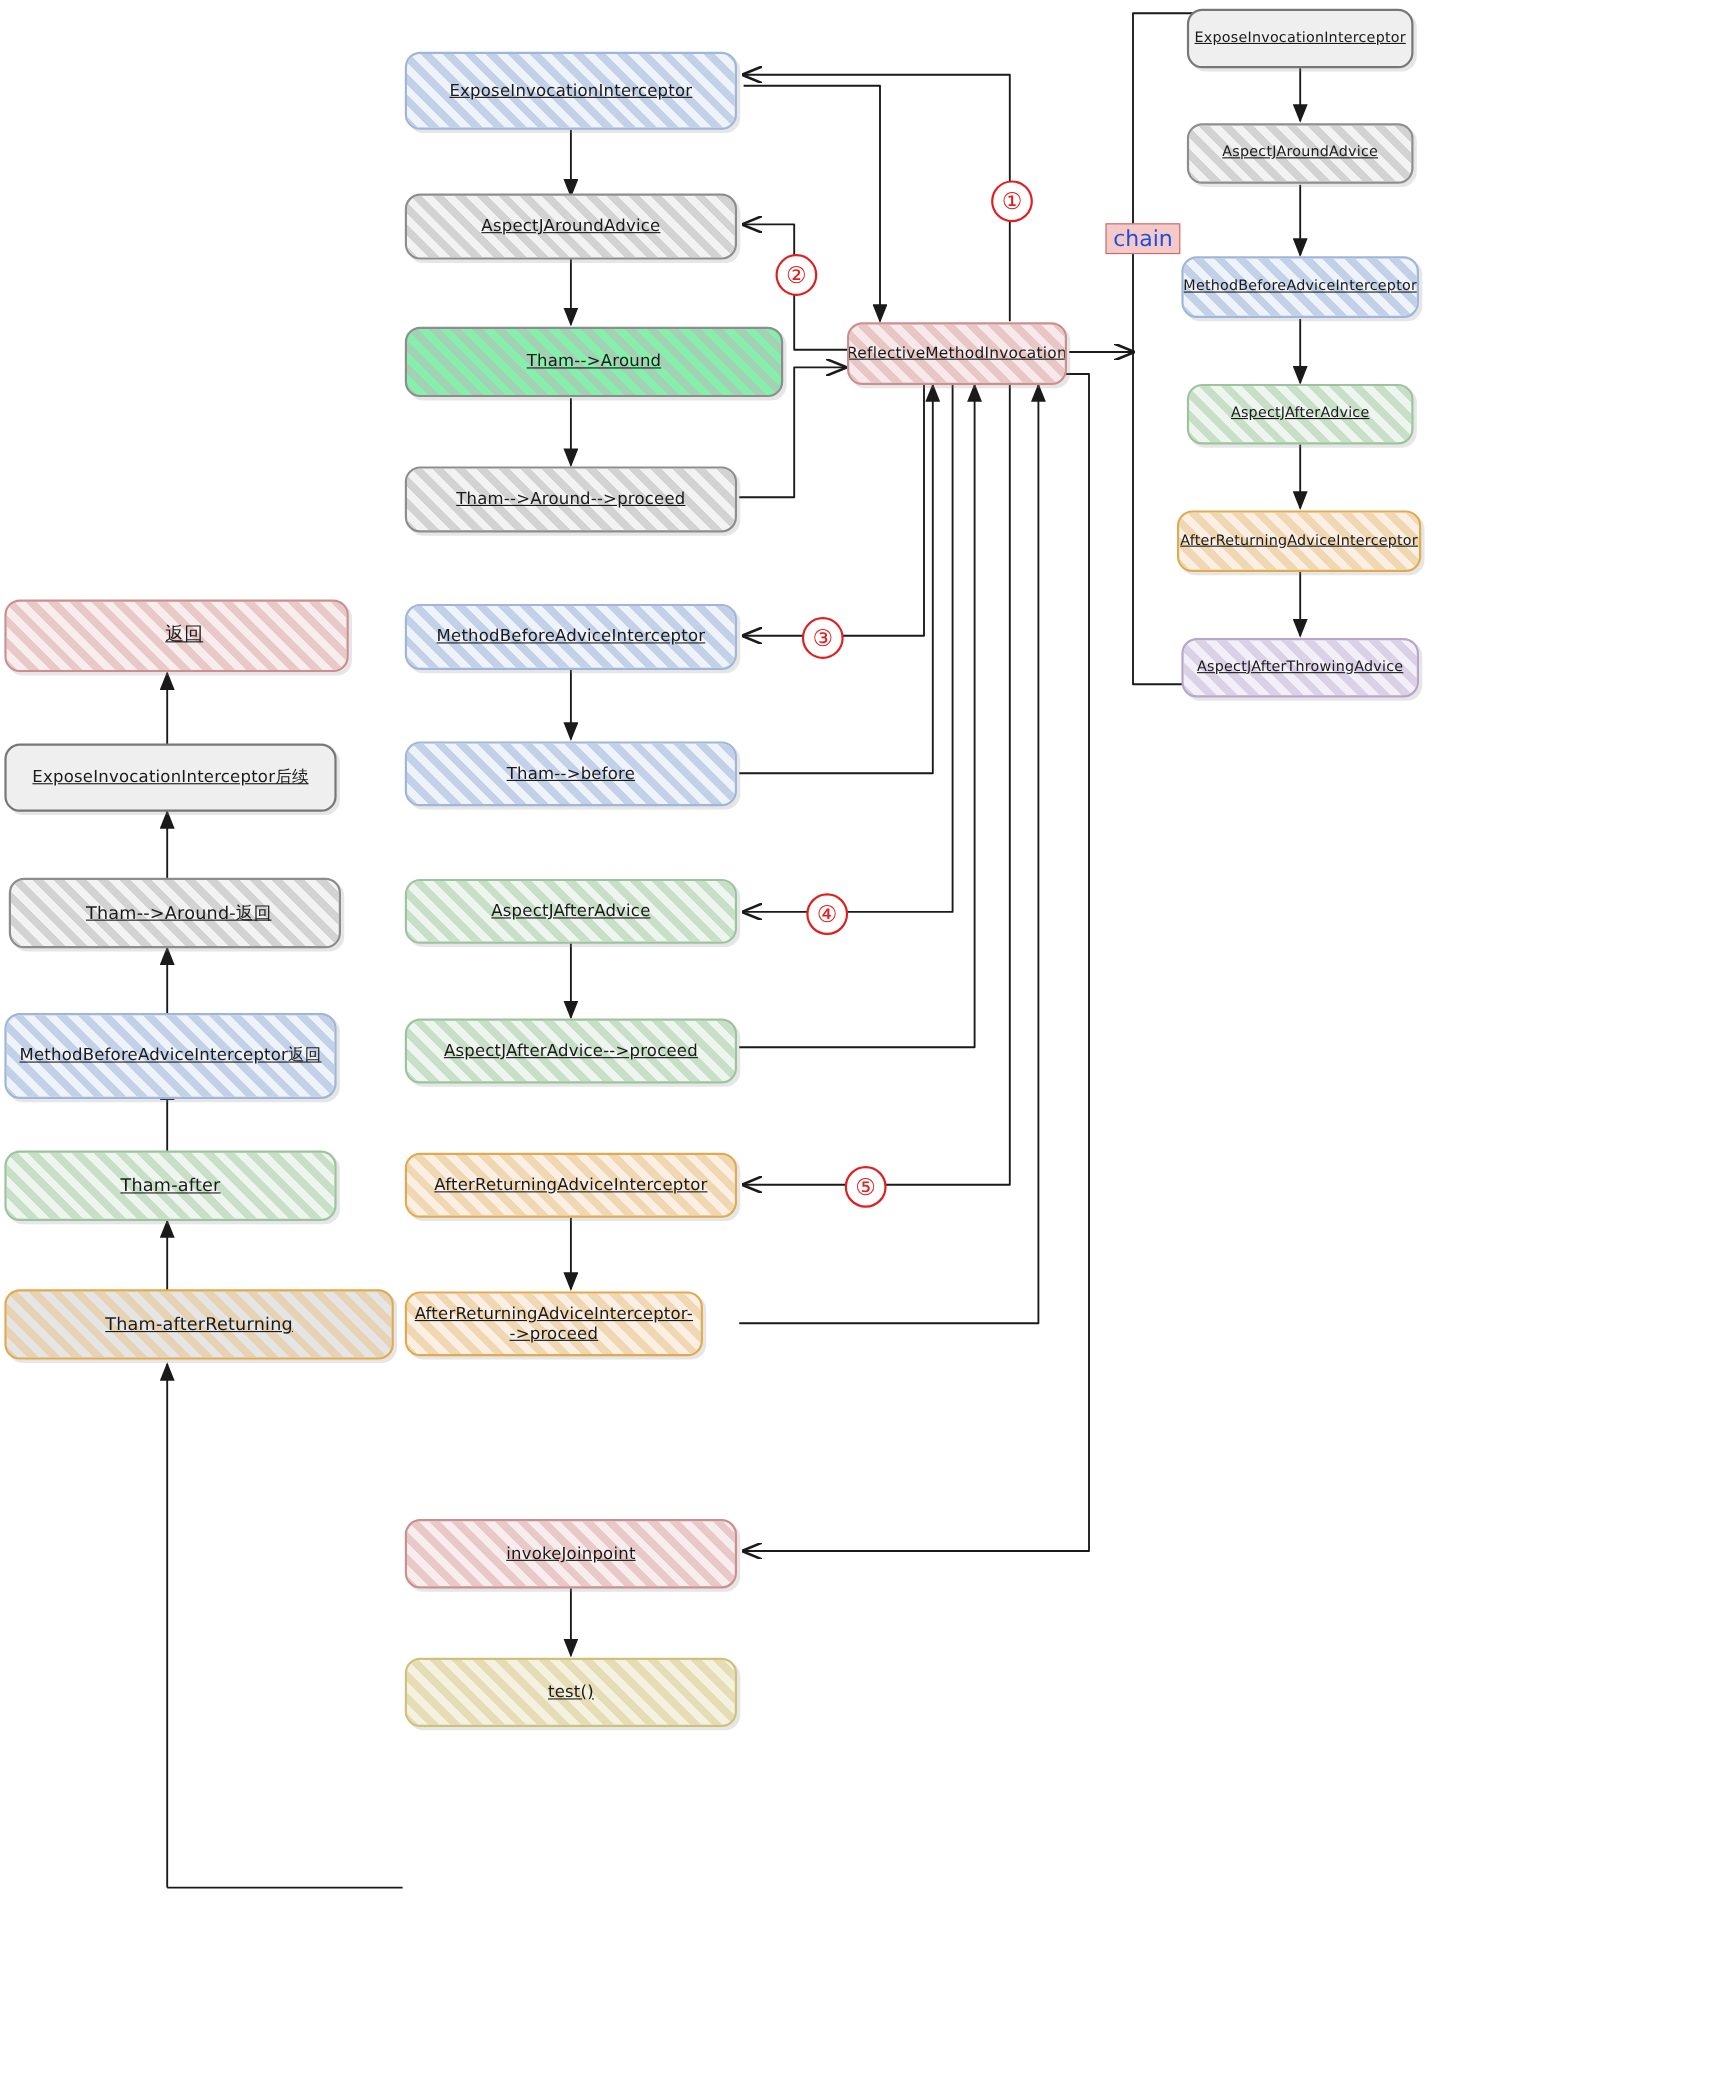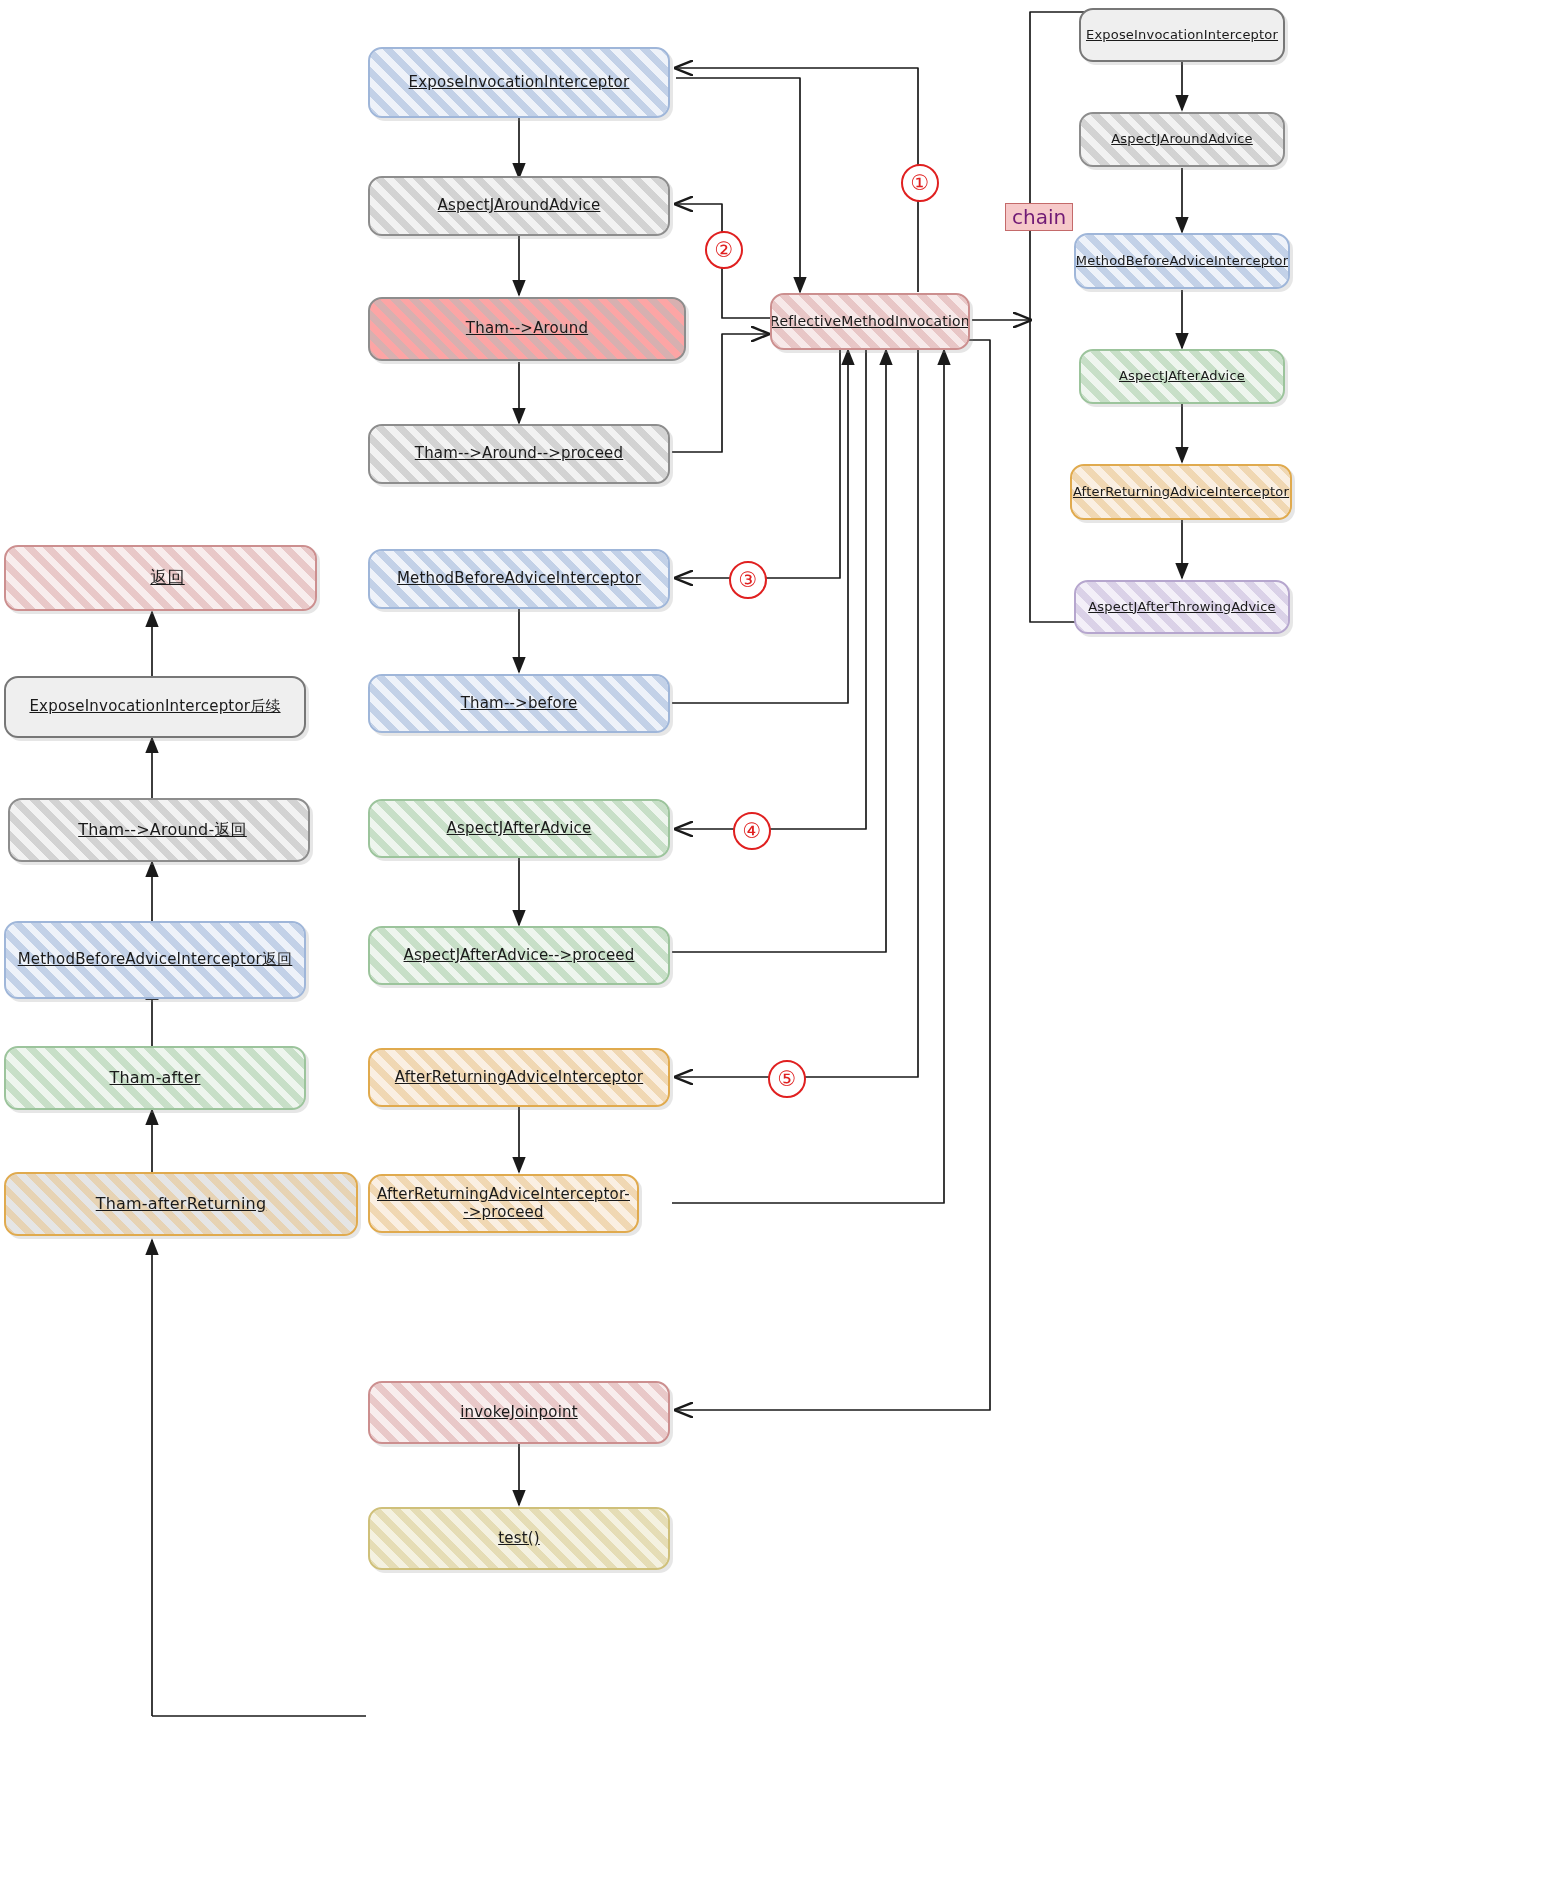--- a/index.html
+++ b/index.html
@@ -18,21 +18,21 @@
   
   .hatch::after{
     background-image:repeating-linear-gradient(45deg,
       var(--hc) 0px, var(--hc) 7px, transparent 7px, transparent 14px);
   }
   .marker{position:absolute;width:34px;height:34px;border-radius:50%;
      border:2px solid #e02020;color:#e02020;display:flex;align-items:center;
      justify-content:center;font-size:21px;background:#fff;z-index:40;
      font-family:"DejaVu Sans","Liberation Sans",sans-serif;}
   .chainlbl{position:absolute;background:#f6c9c9;border:1px solid #c46a6a;
-     color:#701a75;font-size:20px;padding:1px 6px;z-index:45;
+     color:#1d4ed8;font-size:20px;padding:1px 6px;z-index:45;
      font-family:"DejaVu Sans","Liberation Sans",sans-serif;}
 </style>
 </head>
 <body>
 
 <svg id="canvas" xmlns="http://www.w3.org/2000/svg" viewBox="0 0 1554 1887">
   <defs>
     <marker id="ah" markerWidth="11" markerHeight="9" refX="10" refY="4.5" orient="auto">
       <path d="M0,0 L11,4.5 L0,9" fill="none" stroke="#1a1a1a" stroke-width="1.4"></path>
     </marker>
@@ -102,21 +102,21 @@
 </svg>
 
 <div class="node hatch" style="left:368px;top:47px;width:302px;height:71px;border:2px solid #9fb6d9;--hc:#9fb6d9;background:#eef2f9;">
   <span>ExposeInvocationInterceptor</span>
   </div>
 
 <div class="node hatch" style="left:368px;top:176px;width:302px;height:60px;border:2px solid #8d8d8d;--hc:#b9b9b9;background:#f2f2f2;">
   <span>AspectJAroundAdvice</span>
   </div>
 
-<div class="node hatch" style="left:368px;top:297px;width:318px;height:64px;border:2px solid #8d8d8d;--hc:#b9b9b9;background:#fca5a5;">
+<div class="node hatch" style="left:368px;top:297px;width:344px;height:64px;border:2px solid #8d8d8d;--hc:#b9b9b9;background:#86efac;">
   <span>Tham--&gt;Around</span>
   </div>
 
 <div class="node hatch" style="left:368px;top:424px;width:302px;height:60px;border:2px solid #8d8d8d;--hc:#b9b9b9;background:#f2f2f2;">
   <span>Tham--&gt;Around--&gt;proceed</span>
   </div>
 
 <div class="node hatch" style="left:368px;top:549px;width:302px;height:60px;border:2px solid #9fb6d9;--hc:#9fb6d9;background:#eef2f9;">
   <span>MethodBeforeAdviceInterceptor</span>
   </div>

